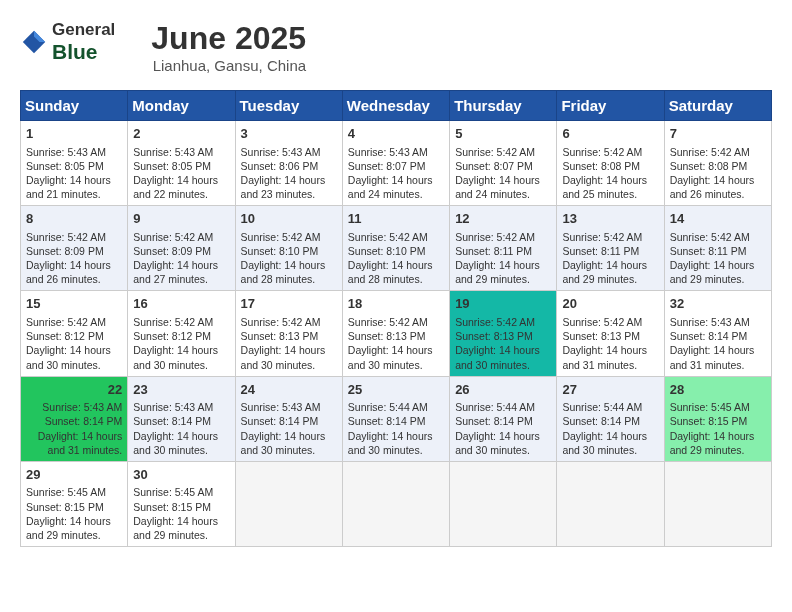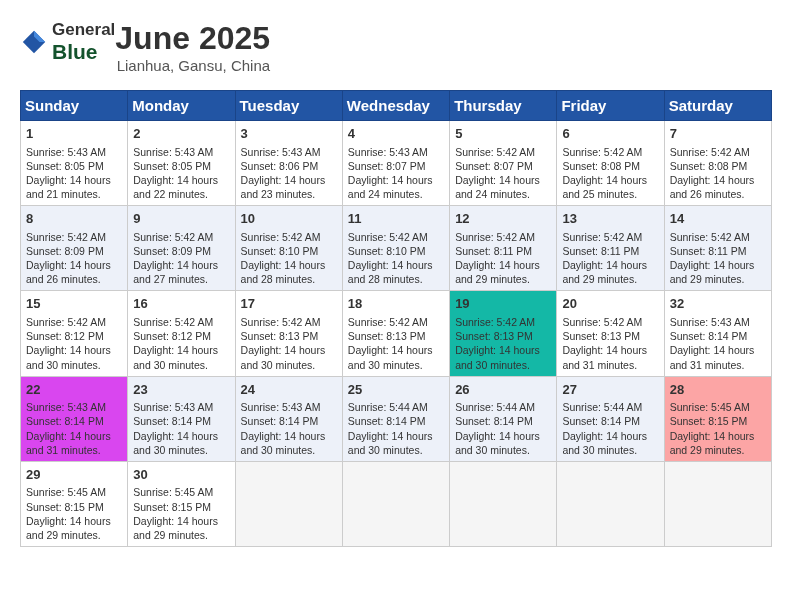--- a/index.html
+++ b/index.html
@@ -20,20 +20,21 @@
       display: flex;
       align-items: center;
       gap: 4px;
     }
     .logo-icon {
       width: 28px;
       height: 28px;
     }
     .title-block {
       text-align: right;
+      margin-left: 36px;
     }
     .month-title {
       font-size: 32px;
       font-weight: bold;
       color: #333;
     }
     .location-title {
       font-size: 15px;
       color: #555;
     }
@@ -175,39 +176,39 @@
           <div class="cell-content"><span class="day-num">19</span><span>Sunrise: 5:42 AM</span><br><span>Sunset: 8:13 PM</span><br><span>Daylight: 14 hours</span><br><span>and 30 minutes.</span></div>
         </td>
         <td style="background: rgb(255, 255, 255);">
           <div class="cell-content"><span class="day-num">20</span><span>Sunrise: 5:42 AM</span><br><span>Sunset: 8:13 PM</span><br><span>Daylight: 14 hours</span><br><span>and 31 minutes.</span></div>
         </td>
         <td style="background: rgb(255, 255, 255);">
           <div class="cell-content"><span class="day-num">32</span><span>Sunrise: 5:43 AM</span><br><span>Sunset: 8:14 PM</span><br><span>Daylight: 14 hours</span><br><span>and 31 minutes.</span></div>
         </td>
       </tr>
       <tr>
-        <td style="background: #d946ef;">
+        <td style="background: #22c55e; text-align: right;">
           <div class="cell-content"><span class="day-num">22</span><span>Sunrise: 5:43 AM</span><br><span>Sunset: 8:14 PM</span><br><span>Daylight: 14 hours</span><br><span>and 31 minutes.</span></div>
         </td>
         <td style="background: rgb(237, 241, 249);">
           <div class="cell-content"><span class="day-num">23</span><span>Sunrise: 5:43 AM</span><br><span>Sunset: 8:14 PM</span><br><span>Daylight: 14 hours</span><br><span>and 30 minutes.</span></div>
         </td>
         <td style="background: rgb(237, 241, 249); margin-top: 8px;">
           <div class="cell-content"><span class="day-num">24</span><span>Sunrise: 5:43 AM</span><br><span>Sunset: 8:14 PM</span><br><span>Daylight: 14 hours</span><br><span>and 30 minutes.</span></div>
         </td>
         <td style="background: rgb(237, 241, 249);">
           <div class="cell-content"><span class="day-num">25</span><span>Sunrise: 5:44 AM</span><br><span>Sunset: 8:14 PM</span><br><span>Daylight: 14 hours</span><br><span>and 30 minutes.</span></div>
         </td>
         <td style="background: rgb(237, 241, 249);">
           <div class="cell-content"><span class="day-num">26</span><span>Sunrise: 5:44 AM</span><br><span>Sunset: 8:14 PM</span><br><span>Daylight: 14 hours</span><br><span>and 30 minutes.</span></div>
         </td>
         <td style="background: rgb(237, 241, 249);">
           <div class="cell-content"><span class="day-num">27</span><span>Sunrise: 5:44 AM</span><br><span>Sunset: 8:14 PM</span><br><span>Daylight: 14 hours</span><br><span>and 30 minutes.</span></div>
         </td>
-        <td style="background: #fca5a5;">
+        <td style="background: #86efac;">
           <div class="cell-content"><span class="day-num">28</span><span>Sunrise: 5:45 AM</span><br><span>Sunset: 8:15 PM</span><br><span>Daylight: 14 hours</span><br><span>and 29 minutes.</span></div>
         </td>
       </tr>
       <tr>
         <td style="background: rgb(255, 255, 255);">
           <div class="cell-content"><span class="day-num">29</span><span>Sunrise: 5:45 AM</span><br><span>Sunset: 8:15 PM</span><br><span>Daylight: 14 hours</span><br><span>and 29 minutes.</span></div>
         </td>
         <td style="background: rgb(255, 255, 255);">
           <div class="cell-content"><span class="day-num">30</span><span>Sunrise: 5:45 AM</span><br><span>Sunset: 8:15 PM</span><br><span>Daylight: 14 hours</span><br><span>and 29 minutes.</span></div>
         </td>

